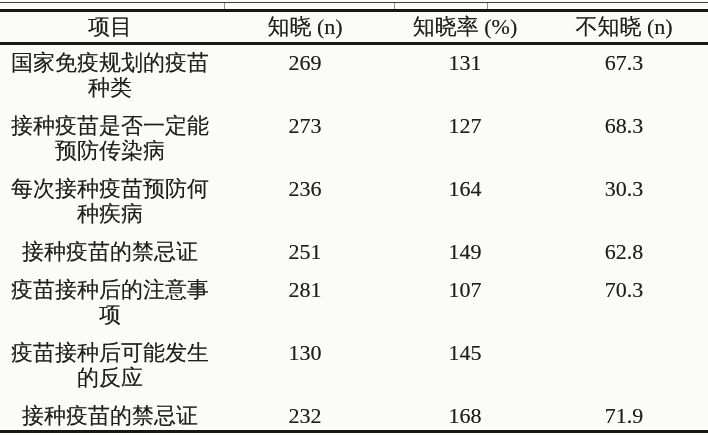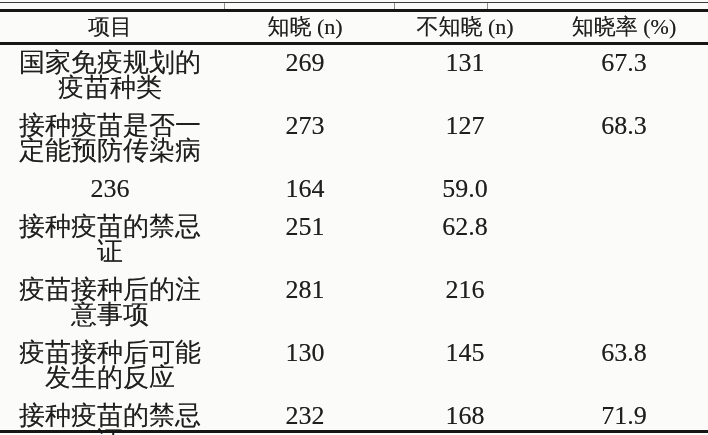--- a/index.html
+++ b/index.html
@@ -20,80 +20,82 @@
   .tick.t3{left:487px;}
   .header-row{
     position:absolute;top:12px;left:0;width:708px;height:28px;
     display:grid;grid-template-columns:220px 170px 150px 168px;
     align-items:center;font-size:22px;
   }
   .hcell{text-align:center;white-space:nowrap;}
   .rows{position:absolute;top:45px;left:0;width:708px;padding-top:5px;}
   .t-row{
     display:grid;grid-template-columns:220px 170px 150px 168px;
-    margin-bottom:13px;font-size:26px;line-height:25px;
+    margin-bottom:13px;font-size:22px;line-height:25px;
   }
   .cell{text-align:center;align-self:start;}
   .item-cell{padding:0 8px;}
   .num-cell{white-space:nowrap;font-family:Liberation Serif, serif;}
   .scan-text{text-shadow:0 0 0.5px rgba(30,30,30,0.55);}
 </style>
 </head>
 <body>
 
 <div class="page scan-text">
 
   <div class="rule rule-top-outer"></div>
   <div class="rule rule-top-inner"></div>
   <div class="tick t1"></div>
   <div class="tick t2"></div>
   <div class="tick t3"></div>
 
   <div class="header-row">
     <div class="hcell">项目</div>
     <div class="hcell">知晓 (n)</div>
+    <div class="hcell">知晓率 (%)</div>
     <div class="hcell">不知晓 (n)</div>
-    <div class="hcell">知晓率 (%)</div>
   </div>
 
   <div class="rule rule-header"></div>
 
   <div class="rows" id="rows">
       <div class="t-row">
         <div class="cell item-cell">国家免疫规划的疫苗种类</div>
         <div class="cell num-cell">269</div>
         <div class="cell num-cell">131</div>
         <div class="cell num-cell">67.3</div>
       </div>
       <div class="t-row">
         <div class="cell item-cell">接种疫苗是否一定能预防传染病</div>
         <div class="cell num-cell">273</div>
         <div class="cell num-cell">127</div>
         <div class="cell num-cell">68.3</div>
       </div>
       <div class="t-row">
+        <div class="cell item-cell">每次接种疫苗预防何种疾病</div>
         <div class="cell num-cell">236</div>
         <div class="cell num-cell">164</div>
-        <div class="cell num-cell">59.0</div>
+        <div class="cell num-cell">30.3</div>
       </div>
       <div class="t-row">
         <div class="cell item-cell">接种疫苗的禁忌证</div>
         <div class="cell num-cell">251</div>
+        <div class="cell num-cell">149</div>
         <div class="cell num-cell">62.8</div>
       </div>
       <div class="t-row">
         <div class="cell item-cell">疫苗接种后的注意事项</div>
         <div class="cell num-cell">281</div>
-        <div class="cell num-cell">216</div>
+        <div class="cell num-cell">107</div>
+        <div class="cell num-cell">70.3</div>
       </div>
       <div class="t-row">
         <div class="cell item-cell">疫苗接种后可能发生的反应</div>
         <div class="cell num-cell">130</div>
         <div class="cell num-cell">145</div>
-        <div class="cell num-cell">63.8</div>
       </div>
       <div class="t-row">
         <div class="cell item-cell">接种疫苗的禁忌证</div>
         <div class="cell num-cell">232</div>
         <div class="cell num-cell">168</div>
         <div class="cell num-cell">71.9</div>
       </div>
     </div>
 
   <div class="rule rule-bottom"></div>

